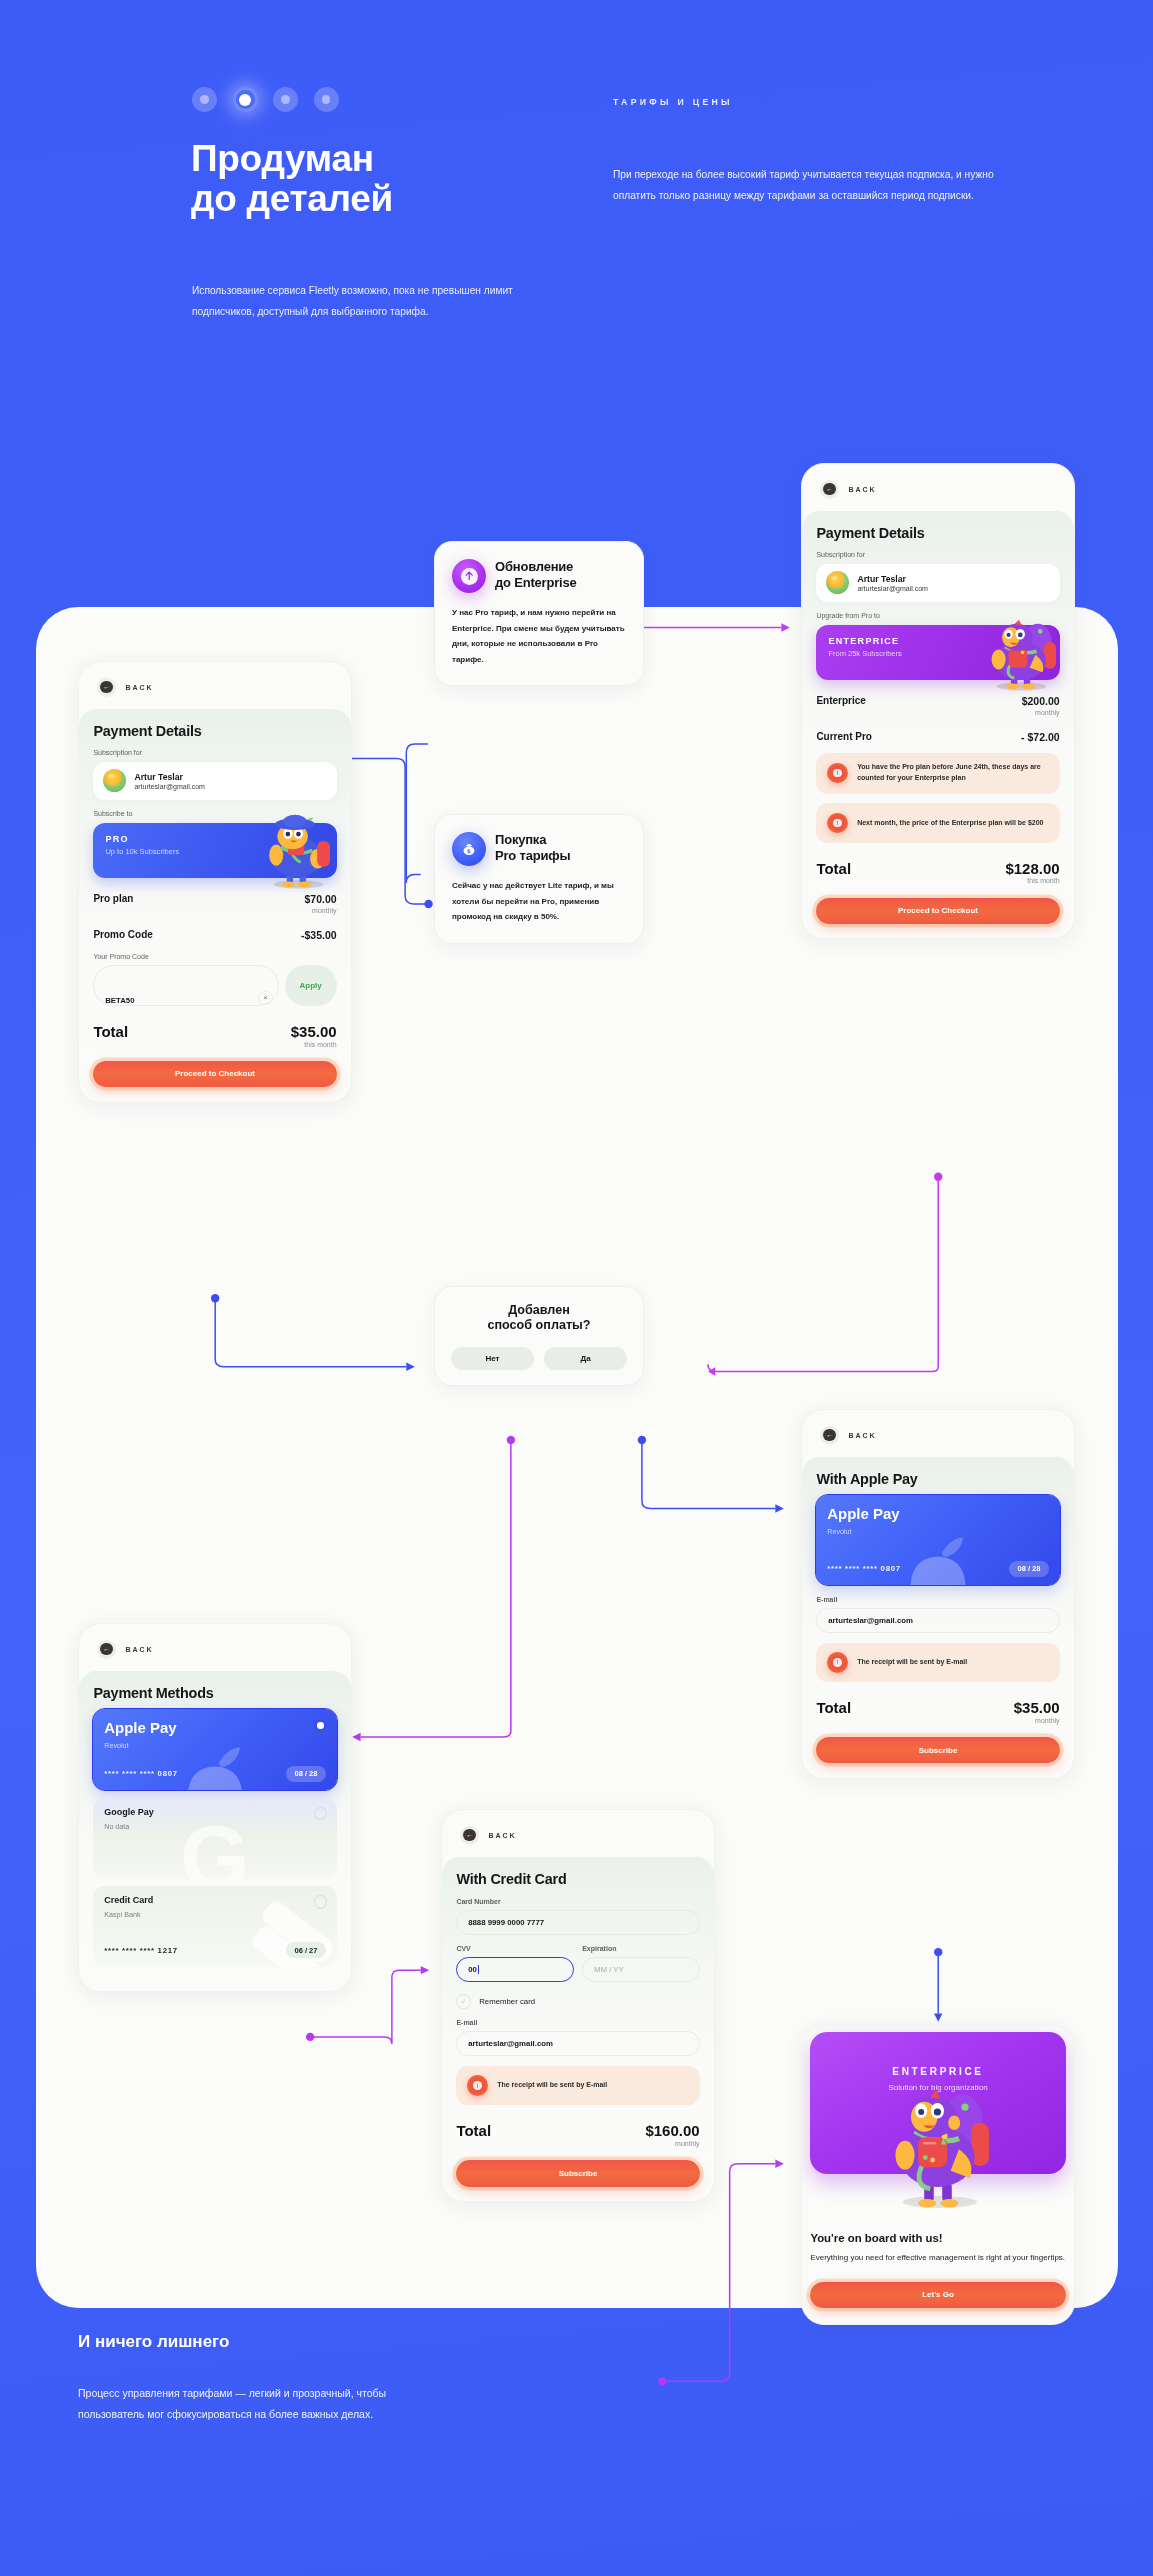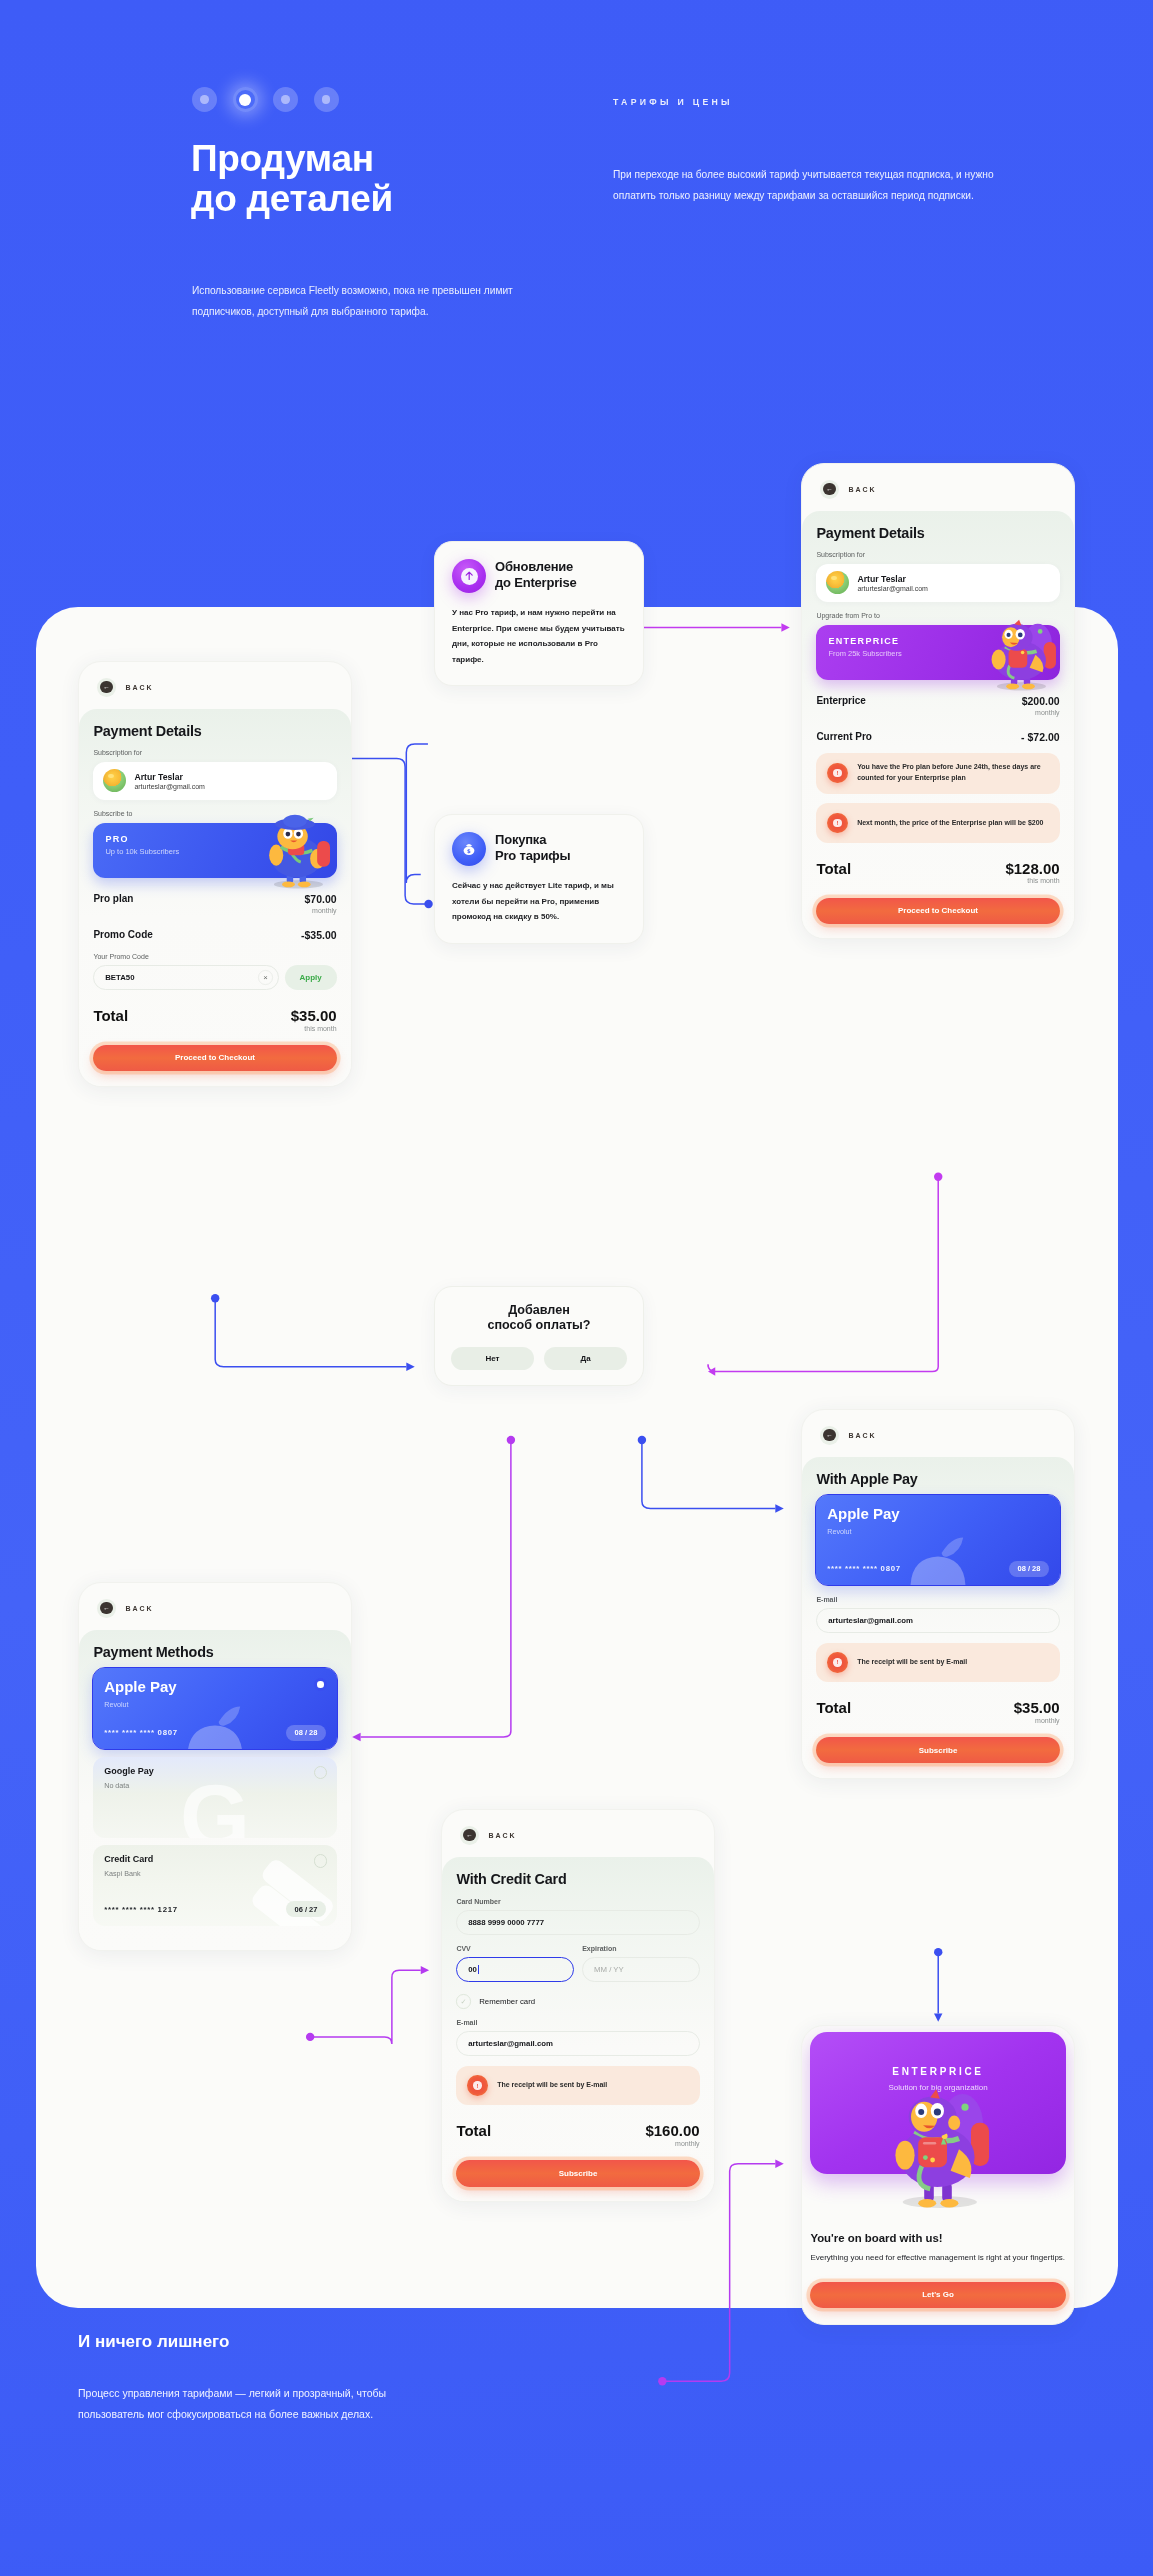--- a/index.html
+++ b/index.html
@@ -122,22 +122,22 @@
 
   .line-row { display:flex; justify-content: space-between; align-items: flex-start; margin-top: 15.6px; }
   .line-label { font-size: 10px; font-weight: 800; color: #15161a; }
   .line-val { font-size: 10.5px; font-weight: 800; color: #15161a; text-align: right; }
   .line-sub { font-size: 7px; color: #8b8f8f; margin-top: 1.2px; text-align: right; font-weight: 500; }
 
   .promo-label { font-size: 7px; color: #5d6060; margin-top: 12px; }
   .promo-row { display:flex; gap: 6px; margin-top: 4.8px; align-items: stretch; }
   .promo-input {
     flex: 1; border: 0.6px solid #e7ebe5; border-radius: 600px;
-    display:flex; align-items:center; justify-content: space-between;
-    padding: 0 4.8px 0 10.8px; height: 25px; background: transparent;
+    display:flex; align-items:flex-end; justify-content: space-between;
+    padding: 0 4.8px 0 10.8px; height: 41px; background: transparent;
   }
   .promo-input span.val { font-size: 7.8px; font-weight: 600; color: #15161a; }
   .clear-x {
     width: 14.4px; height: 14.4px; border-radius: 50%; border:0.6px solid #eceeea;
     display:flex; align-items:center; justify-content:center; font-size: 7.8px; color:#6b6e6b;
   }
   .apply-btn {
     width: 52px; border-radius: 600px; background: #e7f0e6;
     display:flex; align-items:center; justify-content:center;
     font-size: 8px; font-weight: 700; color: #3bab49;
@@ -550,21 +550,21 @@
 
 <div class="decision" style="left:434px; top:1286px;">
   <div class="decision-title">Добавлен
 способ оплаты?</div>
   <div class="decision-btns">
     <div>Нет</div>
     <div>Да</div>
   </div>
 </div>
 
-<div class="phone" style="left:78px; top:1582px; width:274px;">
+<div class="phone" style="left:78px; top:1623px; width:274px;">
   <div class="phone-topbar">
     <div class="back-circle">
       <span>←</span>
     </div>
     <div class="back-label">BACK</div>
   </div>
   <div class="phone-body" style="padding-bottom:24px;">
     <div class="screen-title">Payment Methods</div>
 
     <div class="pay-card selected">

